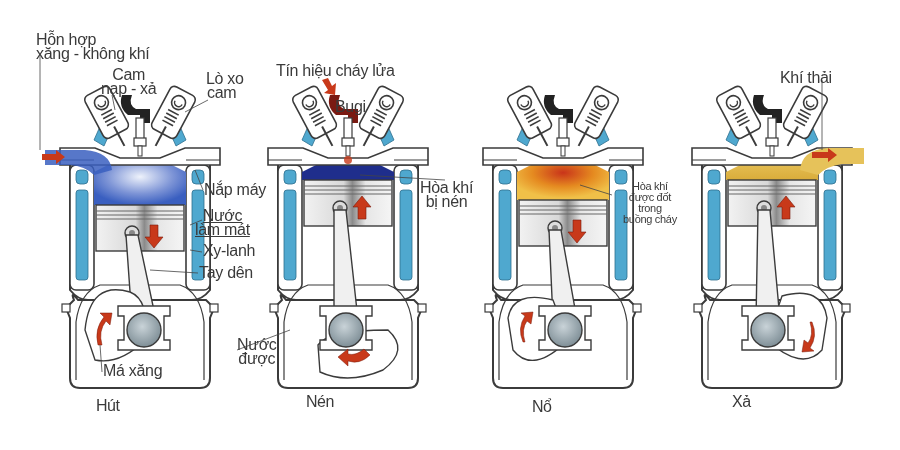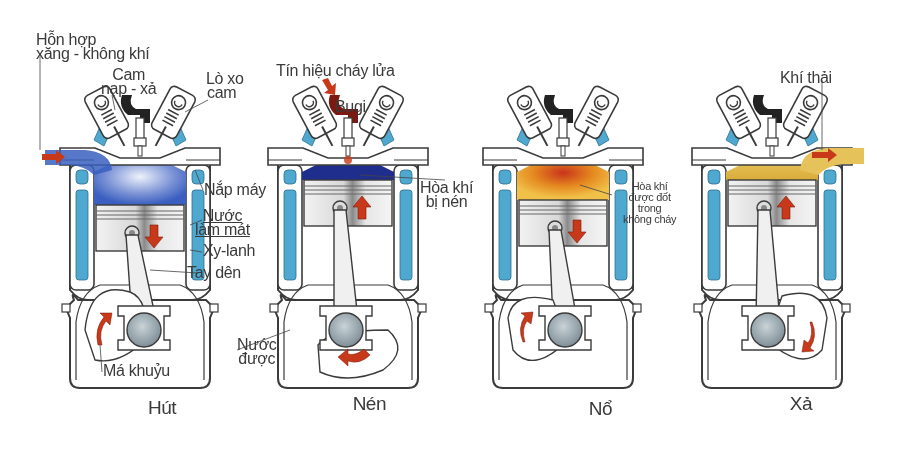--- a/index.html
+++ b/index.html
@@ -1,21 +1,21 @@
 <!DOCTYPE html>
 <html><head>
 <meta charset="utf-8">
 <style>
   html,body{margin:0;padding:0;background:#ffffff;}
   body{width:900px;height:450px;position:relative;overflow:hidden;font-family:"Liberation Sans",sans-serif;color:#333;}
   svg#diagram{position:absolute;left:0;top:0;width:900px;height:450px;}
   .lbl{position:absolute;font-size:16px;line-height:14px;color:#3a3a3a;white-space:nowrap;letter-spacing:-0.3px;}
   .lbl.sm{font-size:11px;line-height:11px;}
   .lbl.c{text-align:center;}
-  .stroke-name{position:absolute;font-size:19px;color:#3a3a3a;text-align:right;width:80px;letter-spacing:-0.5px;}
+  .stroke-name{position:absolute;font-size:16px;color:#3a3a3a;text-align:left;width:80px;letter-spacing:-0.5px;}
 </style>
 </head>
 <body>
 
 <svg id="diagram" viewBox="0 0 900 450" xmlns="http://www.w3.org/2000/svg">
   <defs>
     <linearGradient id="pistonGrad" x1="0" x2="1" y1="0" y2="0">
       <stop offset="0" stop-color="#f2f2f2"></stop>
       <stop offset="0.45" stop-color="#d8d8d8"></stop>
       <stop offset="0.55" stop-color="#8a8a8a"></stop>
@@ -298,39 +298,39 @@
 <div class="lbl" style="left:206px;top:72px;">
   <div>Lò xo</div>
   <div style="padding-left:1px">cam</div>
 </div>
 <div class="lbl" style="left:204px;top:183px;">Nắp máy</div>
 <div class="lbl c" style="left:195px;top:209px;text-decoration:underline;">
   <div>Nước</div>
   <div>làm mát</div>
 </div>
 <div class="lbl" style="left:203px;top:244px;text-align:center;">Xy-lanh</div>
-<div class="lbl" style="left:187px;top:266px;text-align:center;">Tay dên</div>
-<div class="lbl" style="left:103px;top:364px;">Má khuỷu</div>
+<div class="lbl" style="left:199px;top:266px;text-align:center;">Tay dên</div>
+<div class="lbl" style="left:103px;top:364px;">Má xăng</div>
 
 <div class="lbl" style="left:276px;top:64px;">Tín hiệu cháy lửa</div>
 <div class="lbl" style="left:335px;top:100px;">Bugi</div>
 <div class="lbl c" style="left:420px;top:181px;">
   <div>Hòa khí</div>
   <div>bị nén</div>
 </div>
 <div class="lbl c" style="left:237px;top:338px;">
   <div>Nước</div>
   <div>được</div>
 </div>
 
 <div class="lbl sm c" style="left:623px;top:181px;">
   <div>Hòa khí</div>
   <div>được đốt</div>
   <div>trong</div>
-  <div>không cháy</div>
+  <div>buồng cháy</div>
 </div>
 
 <div class="lbl" style="left:780px;top:71px;">Khí thải</div>
 
 <div class="stroke-name" style="left:96px;top:397px;">Hút</div>
 <div class="stroke-name" style="left:306px;top:393px;">Nén</div>
 <div class="stroke-name" style="left:532px;top:398px;">Nổ</div>
 <div class="stroke-name" style="left:732px;top:393px;">Xả</div>
 
 </body></html>

